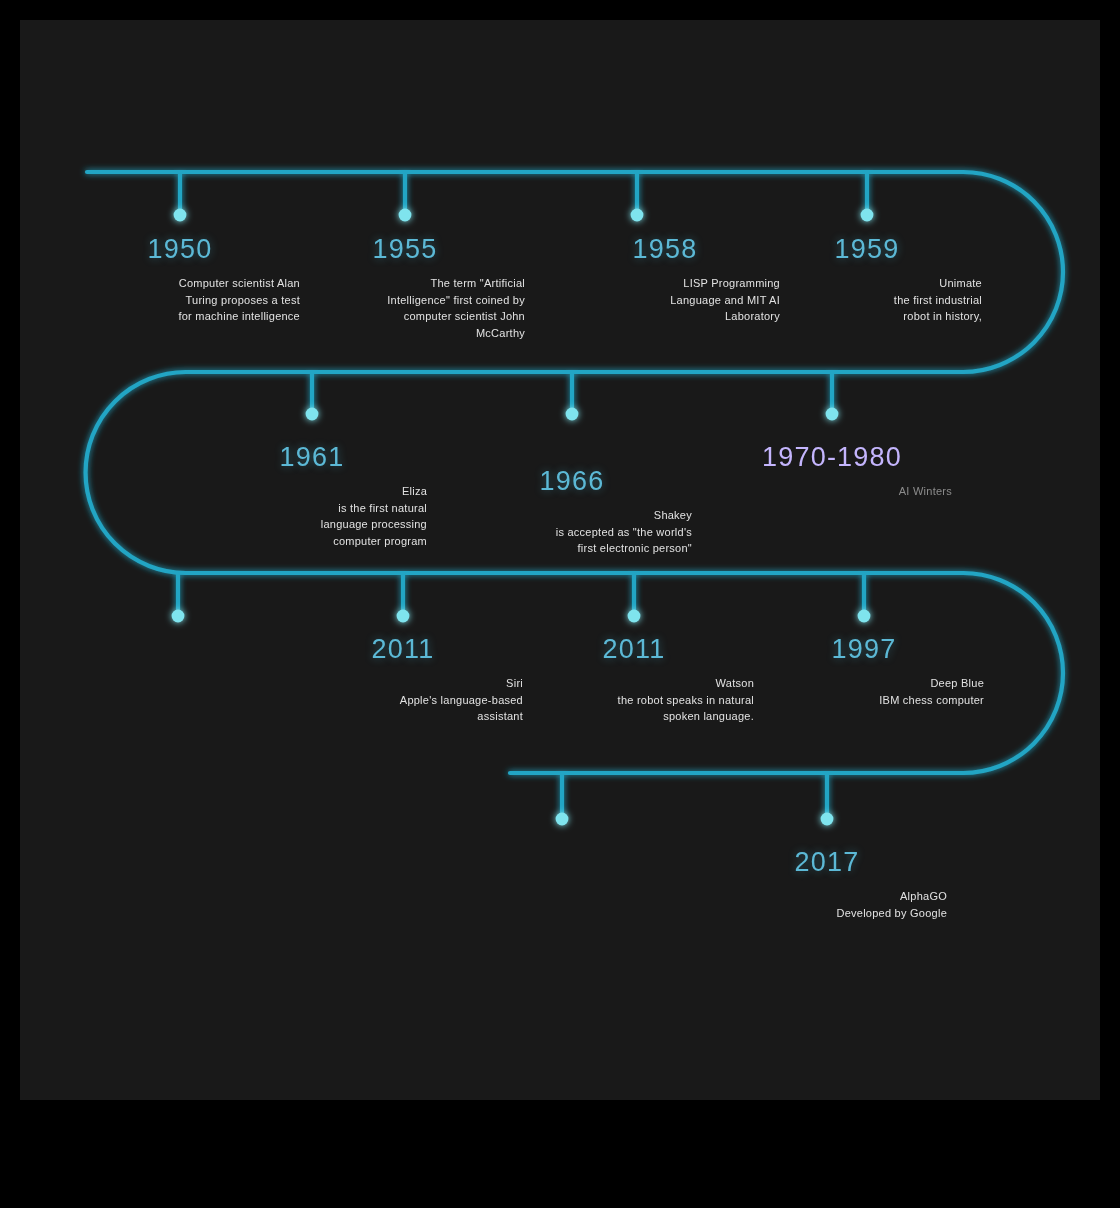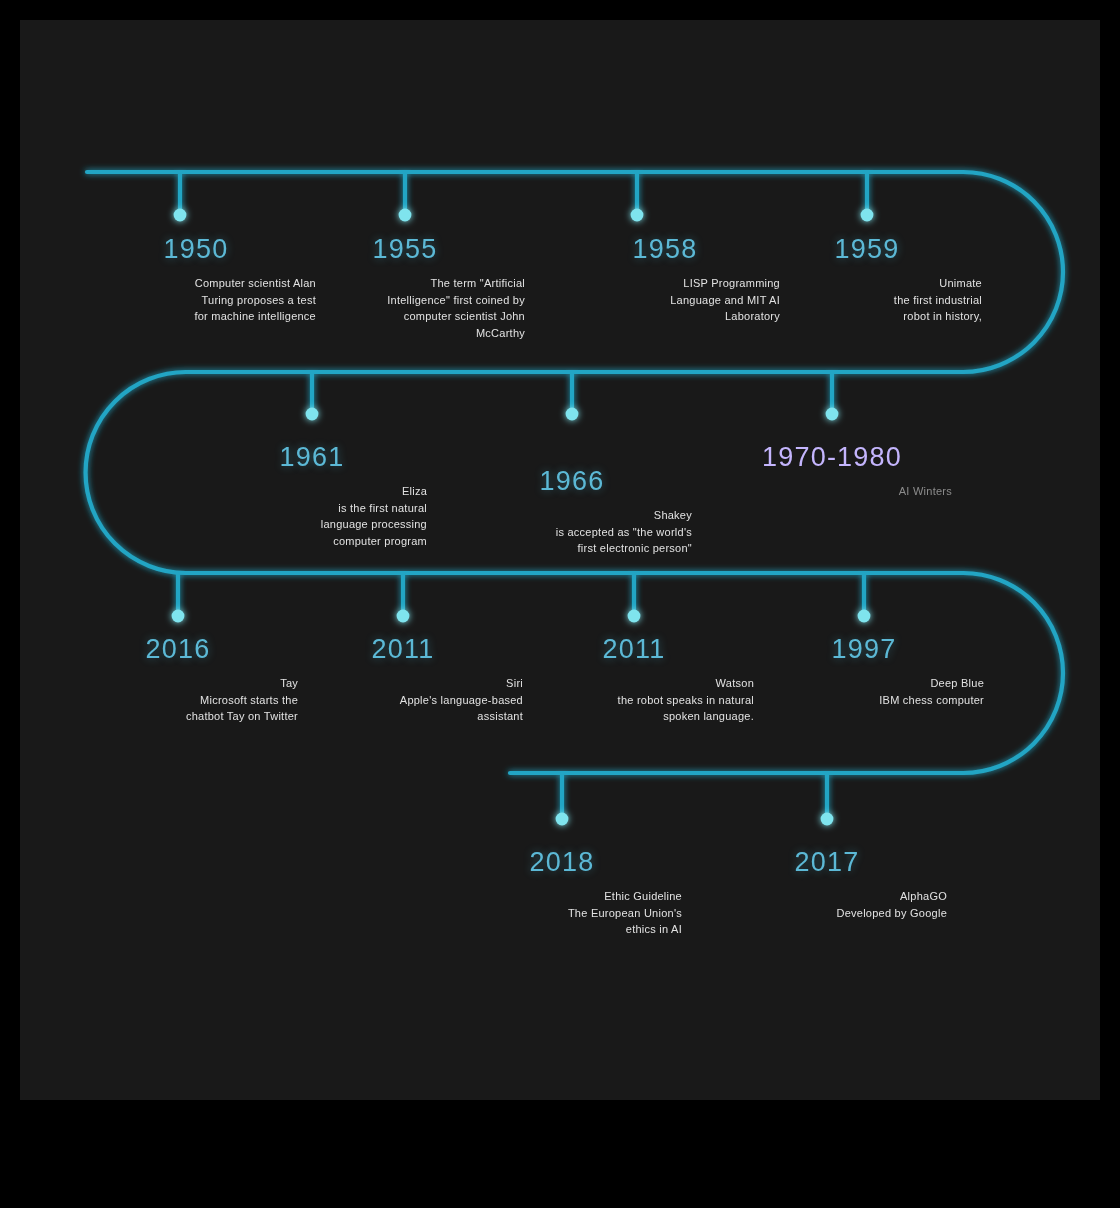--- a/index.html
+++ b/index.html
@@ -88,21 +88,21 @@
       <circle cx="832" cy="414" r="6.4"></circle>
       <circle cx="178" cy="616" r="6.4"></circle>
       <circle cx="403" cy="616" r="6.4"></circle>
       <circle cx="634" cy="616" r="6.4"></circle>
       <circle cx="864" cy="616" r="6.4"></circle>
       <circle cx="562" cy="819" r="6.4"></circle>
       <circle cx="827" cy="819" r="6.4"></circle>
     </g>
   </svg>
 
-  <div class="node" style="left:76px;top:236px;width:240px;">
+  <div class="node" style="left:60px;top:236px;width:240px;">
     <div class="year">1950</div>
     <div class="lines">
       <div>Computer scientist Alan</div>
       <div>Turing proposes a test</div>
       <div>for machine intelligence</div>
     </div>
   </div>
 
   <div class="node" style="left:285px;top:236px;width:240px;">
     <div class="year">1955</div>
@@ -151,28 +151,20 @@
     </div>
   </div>
 
   <div class="node dim" style="left:712px;top:444px;width:240px;">
     <div class="year">1970-1980</div>
     <div class="lines">
       <div>AI Winters</div>
     </div>
   </div>
 
-  <div class="node" style="left:58px;top:636px;width:240px;">
-    <div class="year">2016</div>
-    <div class="lines">
-      <div>Tay</div>
-      <div>Microsoft starts the</div>
-      <div>chatbot Tay on Twitter</div>
-    </div>
-  </div>
 
   <div class="node" style="left:283px;top:636px;width:240px;">
     <div class="year">2011</div>
     <div class="lines">
       <div>Siri</div>
       <div>Apple's language-based</div>
       <div>assistant</div>
     </div>
   </div>
 
@@ -186,28 +178,20 @@
   </div>
 
   <div class="node" style="left:744px;top:636px;width:240px;">
     <div class="year">1997</div>
     <div class="lines">
       <div>Deep Blue</div>
       <div>IBM chess computer</div>
     </div>
   </div>
 
-  <div class="node" style="left:442px;top:849px;width:240px;">
-    <div class="year">2018</div>
-    <div class="lines">
-      <div>Ethic Guideline</div>
-      <div>The European Union's</div>
-      <div>ethics in AI</div>
-    </div>
-  </div>
 
   <div class="node" style="left:707px;top:849px;width:240px;">
     <div class="year">2017</div>
     <div class="lines">
       <div>AlphaGO</div>
       <div>Developed by Google</div>
     </div>
   </div>
 </div>
 

